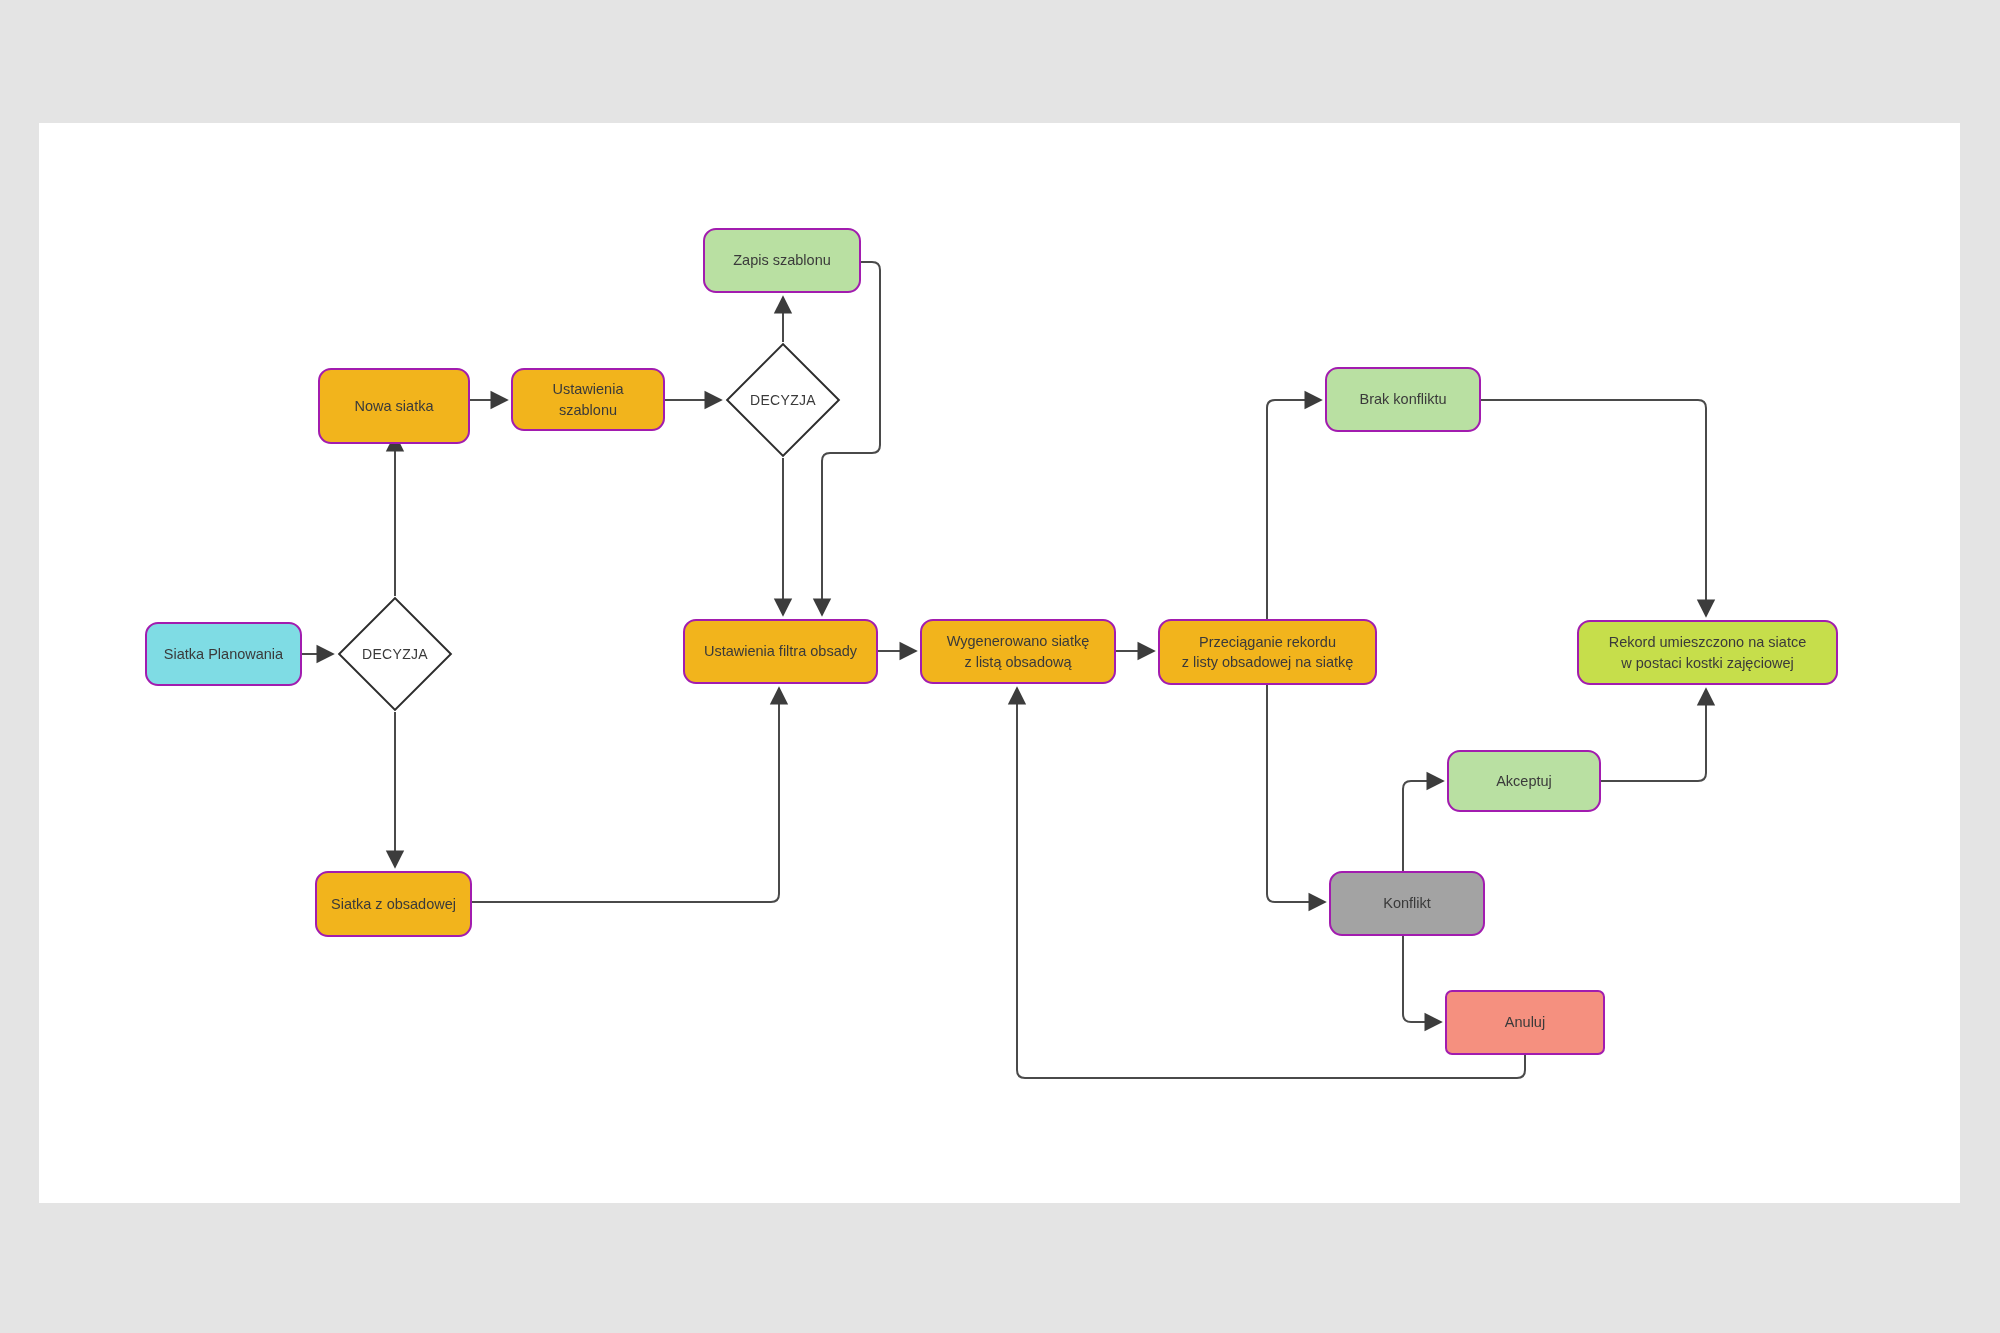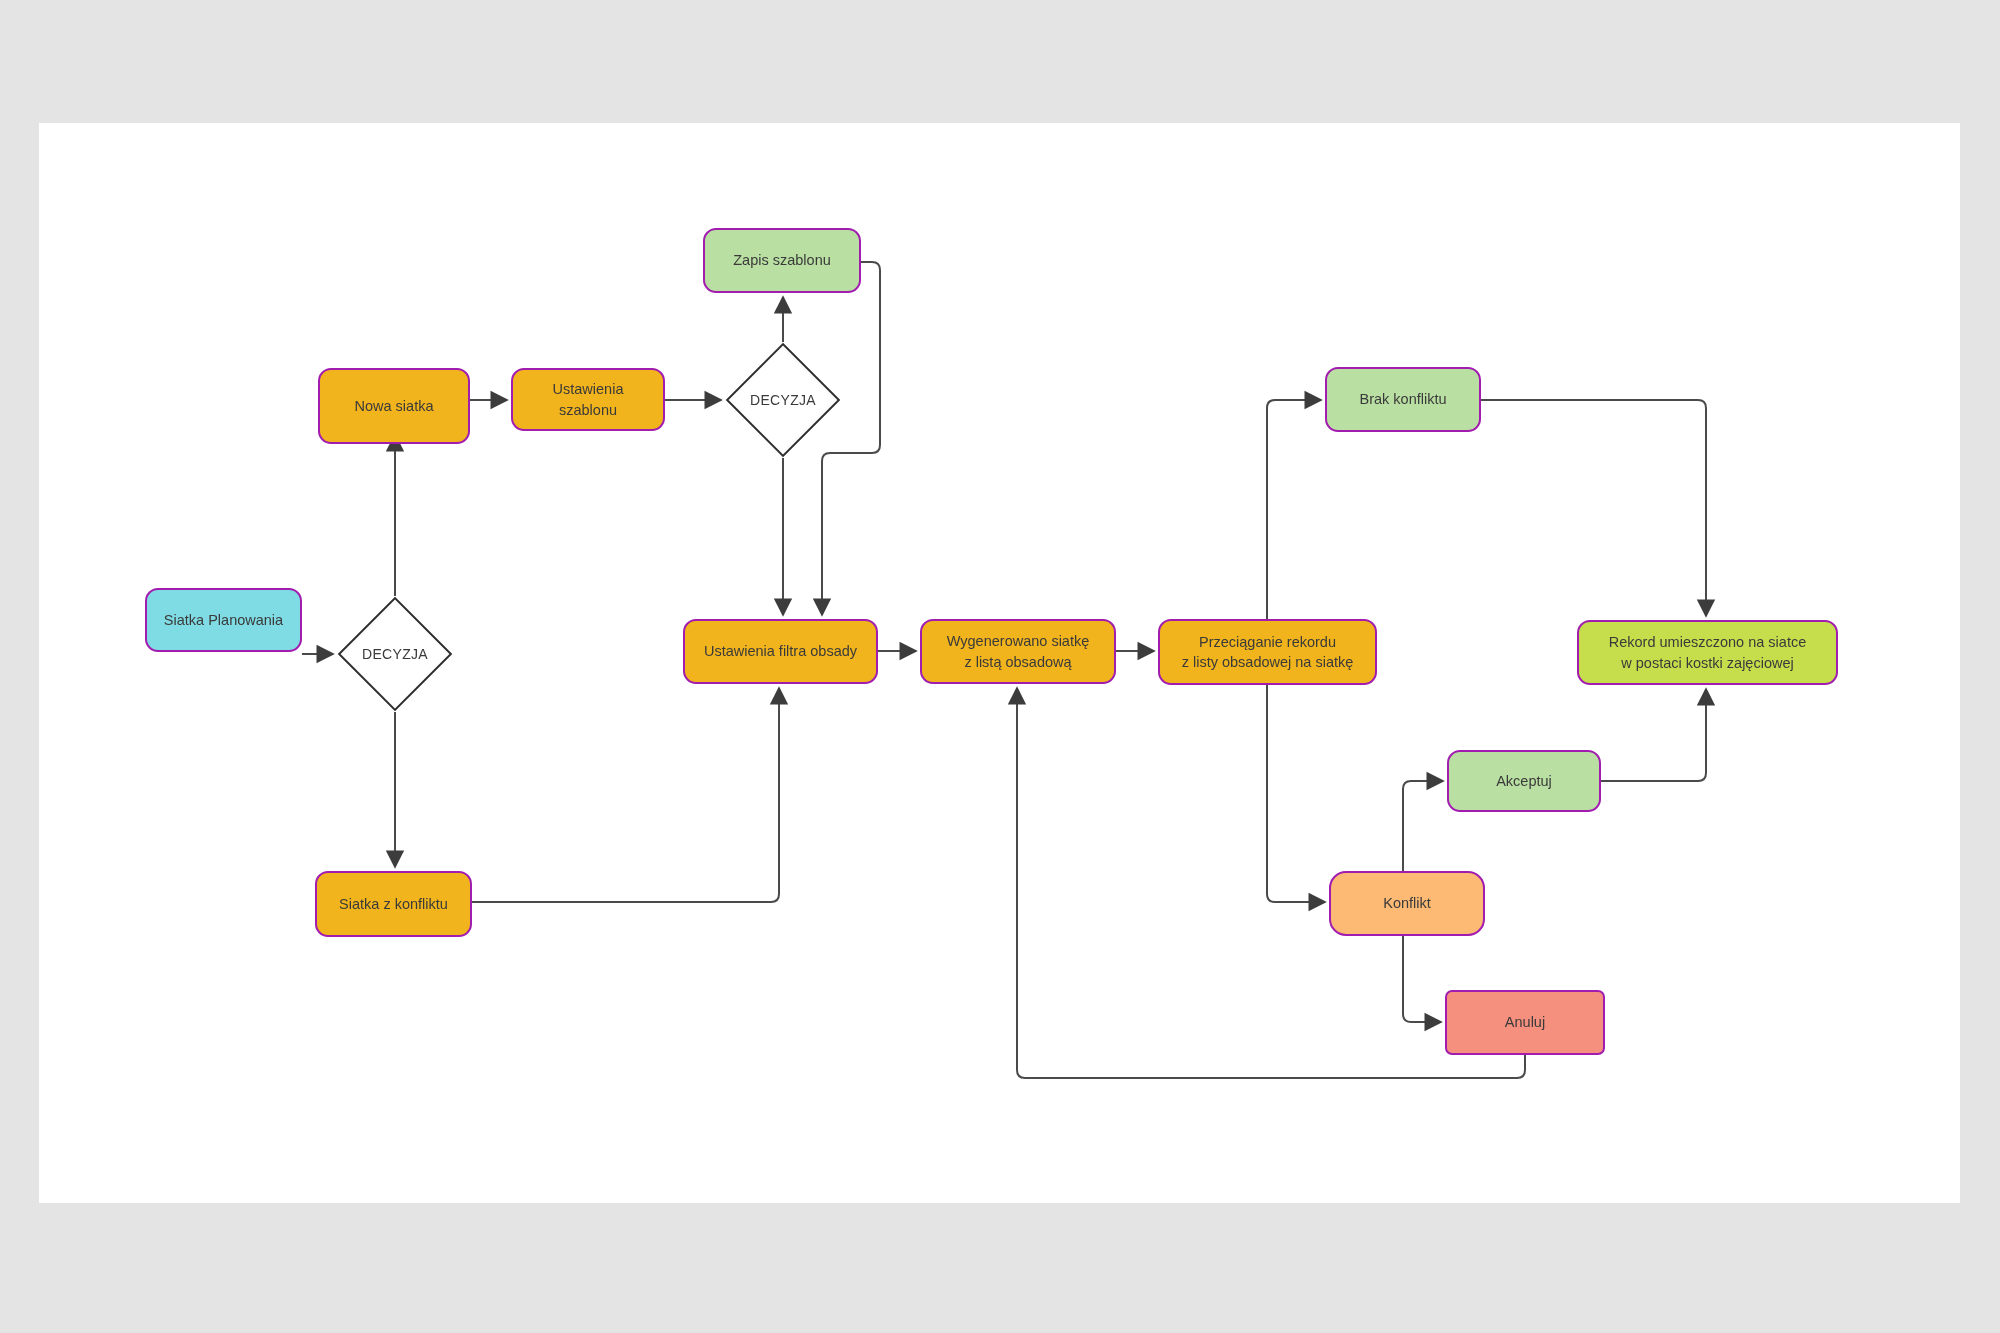--- a/index.html
+++ b/index.html
@@ -36,24 +36,24 @@
     color:#3a3a3a;
     white-space:pre-line;
     cursor:default;
   }
   .node span { pointer-events:none; }
   
   .fill-process  { background:#F2B41C; }
   .fill-terminal { background:#7FDCE4; }
   .fill-success  { background:#B9E0A2; }
   .fill-result   { background:#C6DE4B; }
-  .fill-warning  { background:#fdba74;border-radius:17px; }
+  .fill-warning  { background:#a3a3a3; }
   .fill-danger   { background:#F5907F;border-radius:7px; }
   
-  #n-siatka-planowania { left:145px;  top:588px; width:157px; height:64px; }
+  #n-siatka-planowania { left:145px;  top:622px; width:157px; height:64px; }
   #n-nowa-siatka       { left:318px;  top:368px; width:152px; height:76px; }
   #n-ustawienia-szablonu{ left:511px; top:368px; width:154px; height:63px; }
   #n-zapis-szablonu    { left:703px;  top:228px; width:158px; height:65px; }
   #n-ustawienia-filtra { left:683px;  top:619px; width:195px; height:65px; }
   #n-wygenerowano      { left:920px;  top:619px; width:196px; height:65px; }
   #n-przeciaganie      { left:1158px; top:619px; width:219px; height:66px; }
   #n-brak-konfliktu    { left:1325px; top:367px; width:156px; height:65px; }
   #n-rekord            { left:1577px; top:620px; width:261px; height:65px; }
   #n-akceptuj          { left:1447px; top:750px; width:154px; height:62px; }
   #n-konflikt          { left:1329px; top:871px; width:156px; height:65px; }
@@ -167,15 +167,15 @@
 
   <div class="node fill-warning" id="n-konflikt">
     <span>Konflikt</span>
   </div>
 
   <div class="node fill-danger" id="n-anuluj">
     <span>Anuluj</span>
   </div>
 
   <div class="node fill-process" id="n-siatka-z-szablonu">
-    <span>Siatka z konfliktu</span>
+    <span>Siatka z obsadowej</span>
   </div>
 </div>
 
 </body></html>

